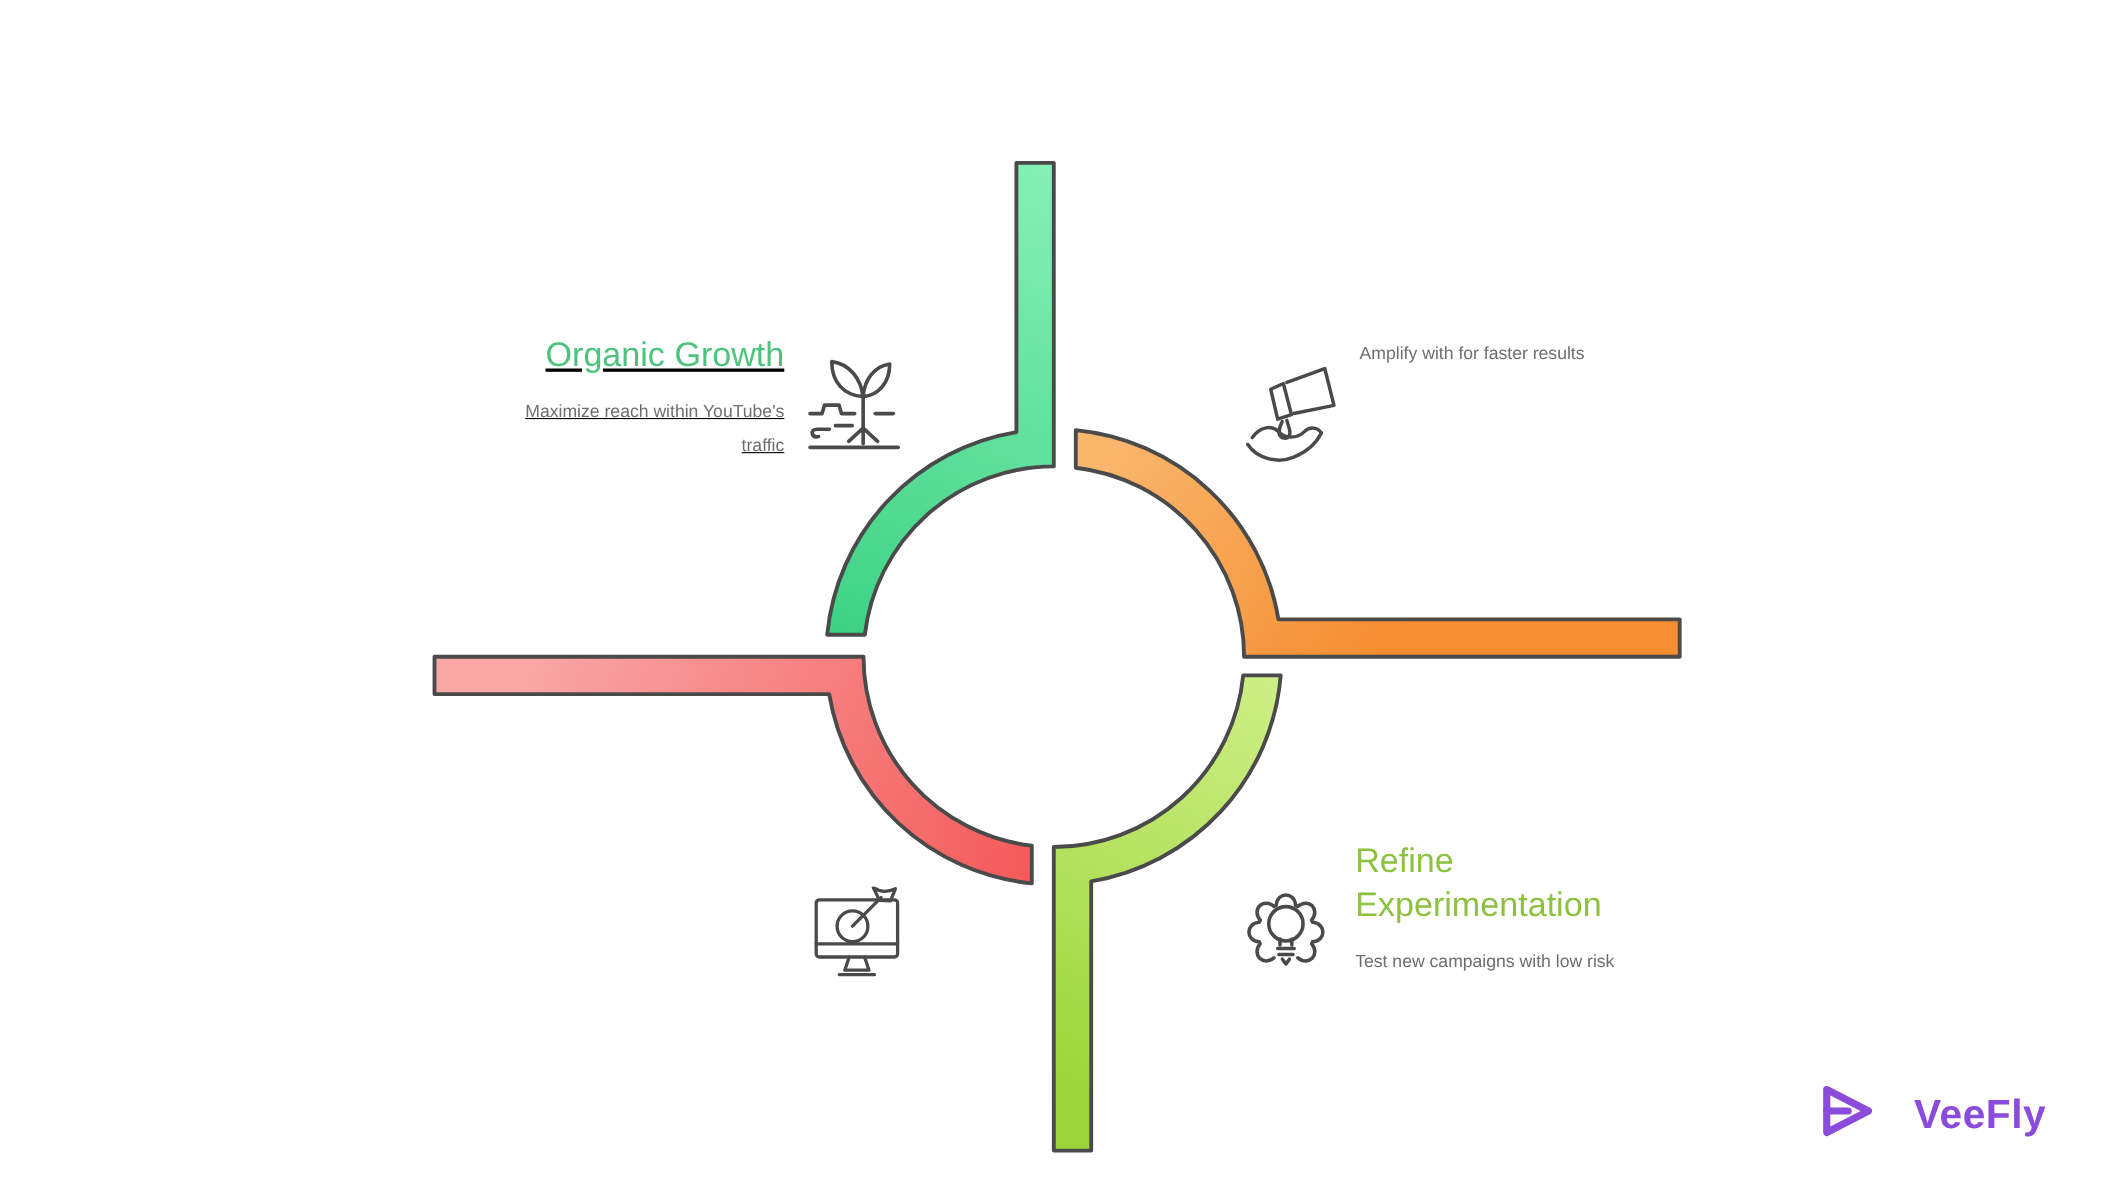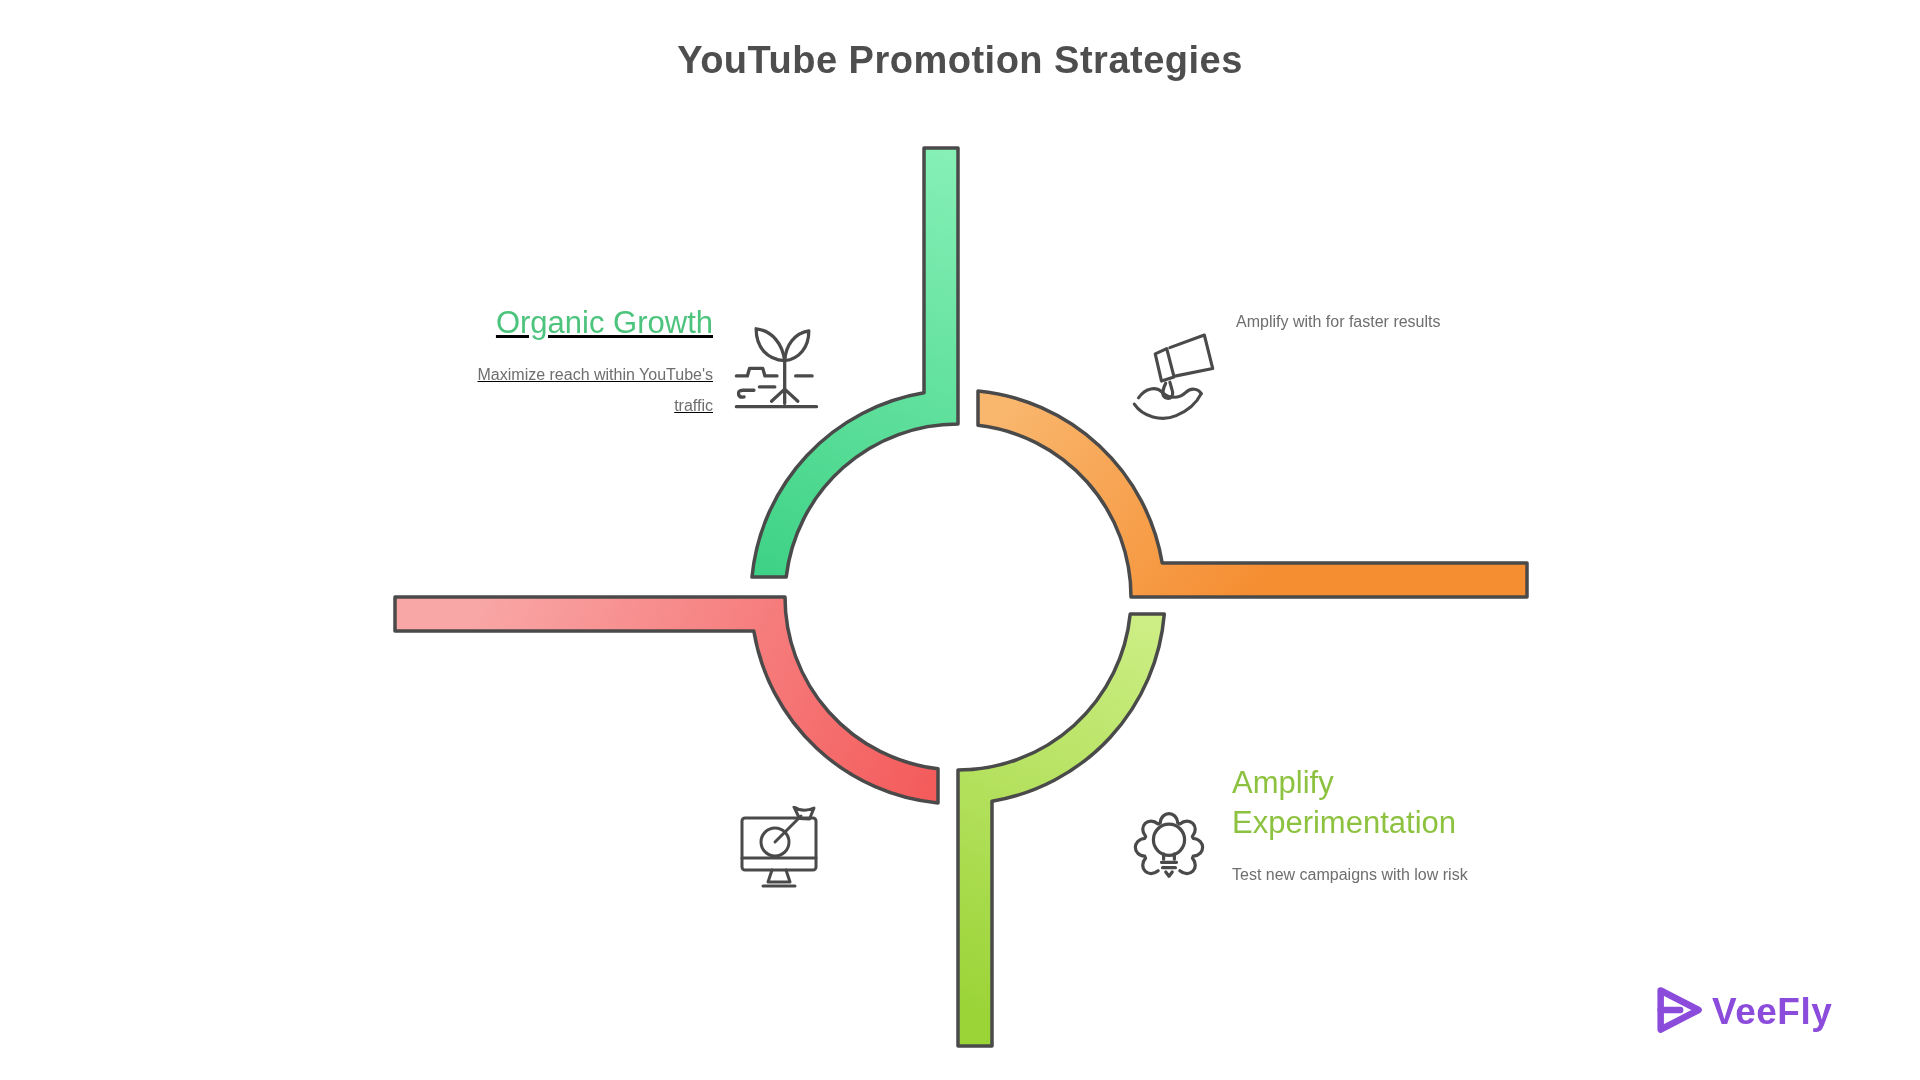--- a/index.html
+++ b/index.html
@@ -25,28 +25,27 @@
   .q-bl .desc{max-width:250px;margin-left:auto;}
   .q-br{left:1232px;top:763px;width:272px;}
   .q-br h2{max-width:265px;color:#8cc23f;}
   .q-tl h2{color:#4dc47d;}
   .icon{position:absolute;}
   .icon svg{display:block;}
   .ic-stroke{fill:none;stroke:#4a4a4a;stroke-width:3;stroke-linecap:round;stroke-linejoin:round;}
   .brand{
     position:absolute;left:1652px;top:984px;display:flex;align-items:center;gap:8px;
   }
-  .brand-text{font-size:37px;font-weight:bold;color:#8b4bdb;letter-spacing:.5px;}
+  .brand-text{font-size:37px;font-weight:bold;color:#8b4bdb;letter-spacing:.5px;margin-left:28px;}
 </style>
 </head>
 <body>
 
 <div class="stage">
 
-  <div class="title">YouTube Promotion Strategies</div>
 
   <svg class="diagram" width="1920" height="1080" viewBox="0 0 1920 1080">
     <defs>
       <linearGradient id="gradGreen" gradientUnits="userSpaceOnUse" x1="958" y1="148" x2="780" y2="580">
         <stop offset="0" stop-color="#87f0b6"></stop>
           <stop offset="1" stop-color="#3ed286"></stop>
       </linearGradient>
       <linearGradient id="gradOrange" gradientUnits="userSpaceOnUse" x1="1010" y1="395" x2="1260" y2="595">
         <stop offset="0" stop-color="#f9b76e"></stop>
           <stop offset="1" stop-color="#f58d31"></stop>
@@ -113,21 +112,21 @@
         <circle cx="36" cy="36" r="14"></circle>
         <path d="M36,36 L62,10"></path>
         <path d="M60.5,12.5 L55,1 Q64,7 75,2 L70.5,13 Z"></path>
         <path d="M33,64 L29,76 L51,76 L47,64"></path>
         <path d="M24,80 L56,80"></path>
       </g>
     </svg>
   </div>
 
   <div class="quad q-br">
-    <h2>Amplify Experimentation</h2>
+    <h2>Refine Experimentation</h2>
     <div class="desc">Test new campaigns with low risk</div>
   </div>
   <div class="icon" style="left:1126px;top:800px;">
     <svg width="86" height="86" viewBox="0 0 80 80">
       <g class="ic-stroke">
         <path d="M 50.1,65.8
                  C 59.1,73.4 69.4,63.1 61.8,54.1
                  A 24,24 0 0 0 62.6,52.2
                  C 74.2,51.3 74.2,36.7 62.6,35.8
                  A 24,24 0 0 0 61.7,33.9

